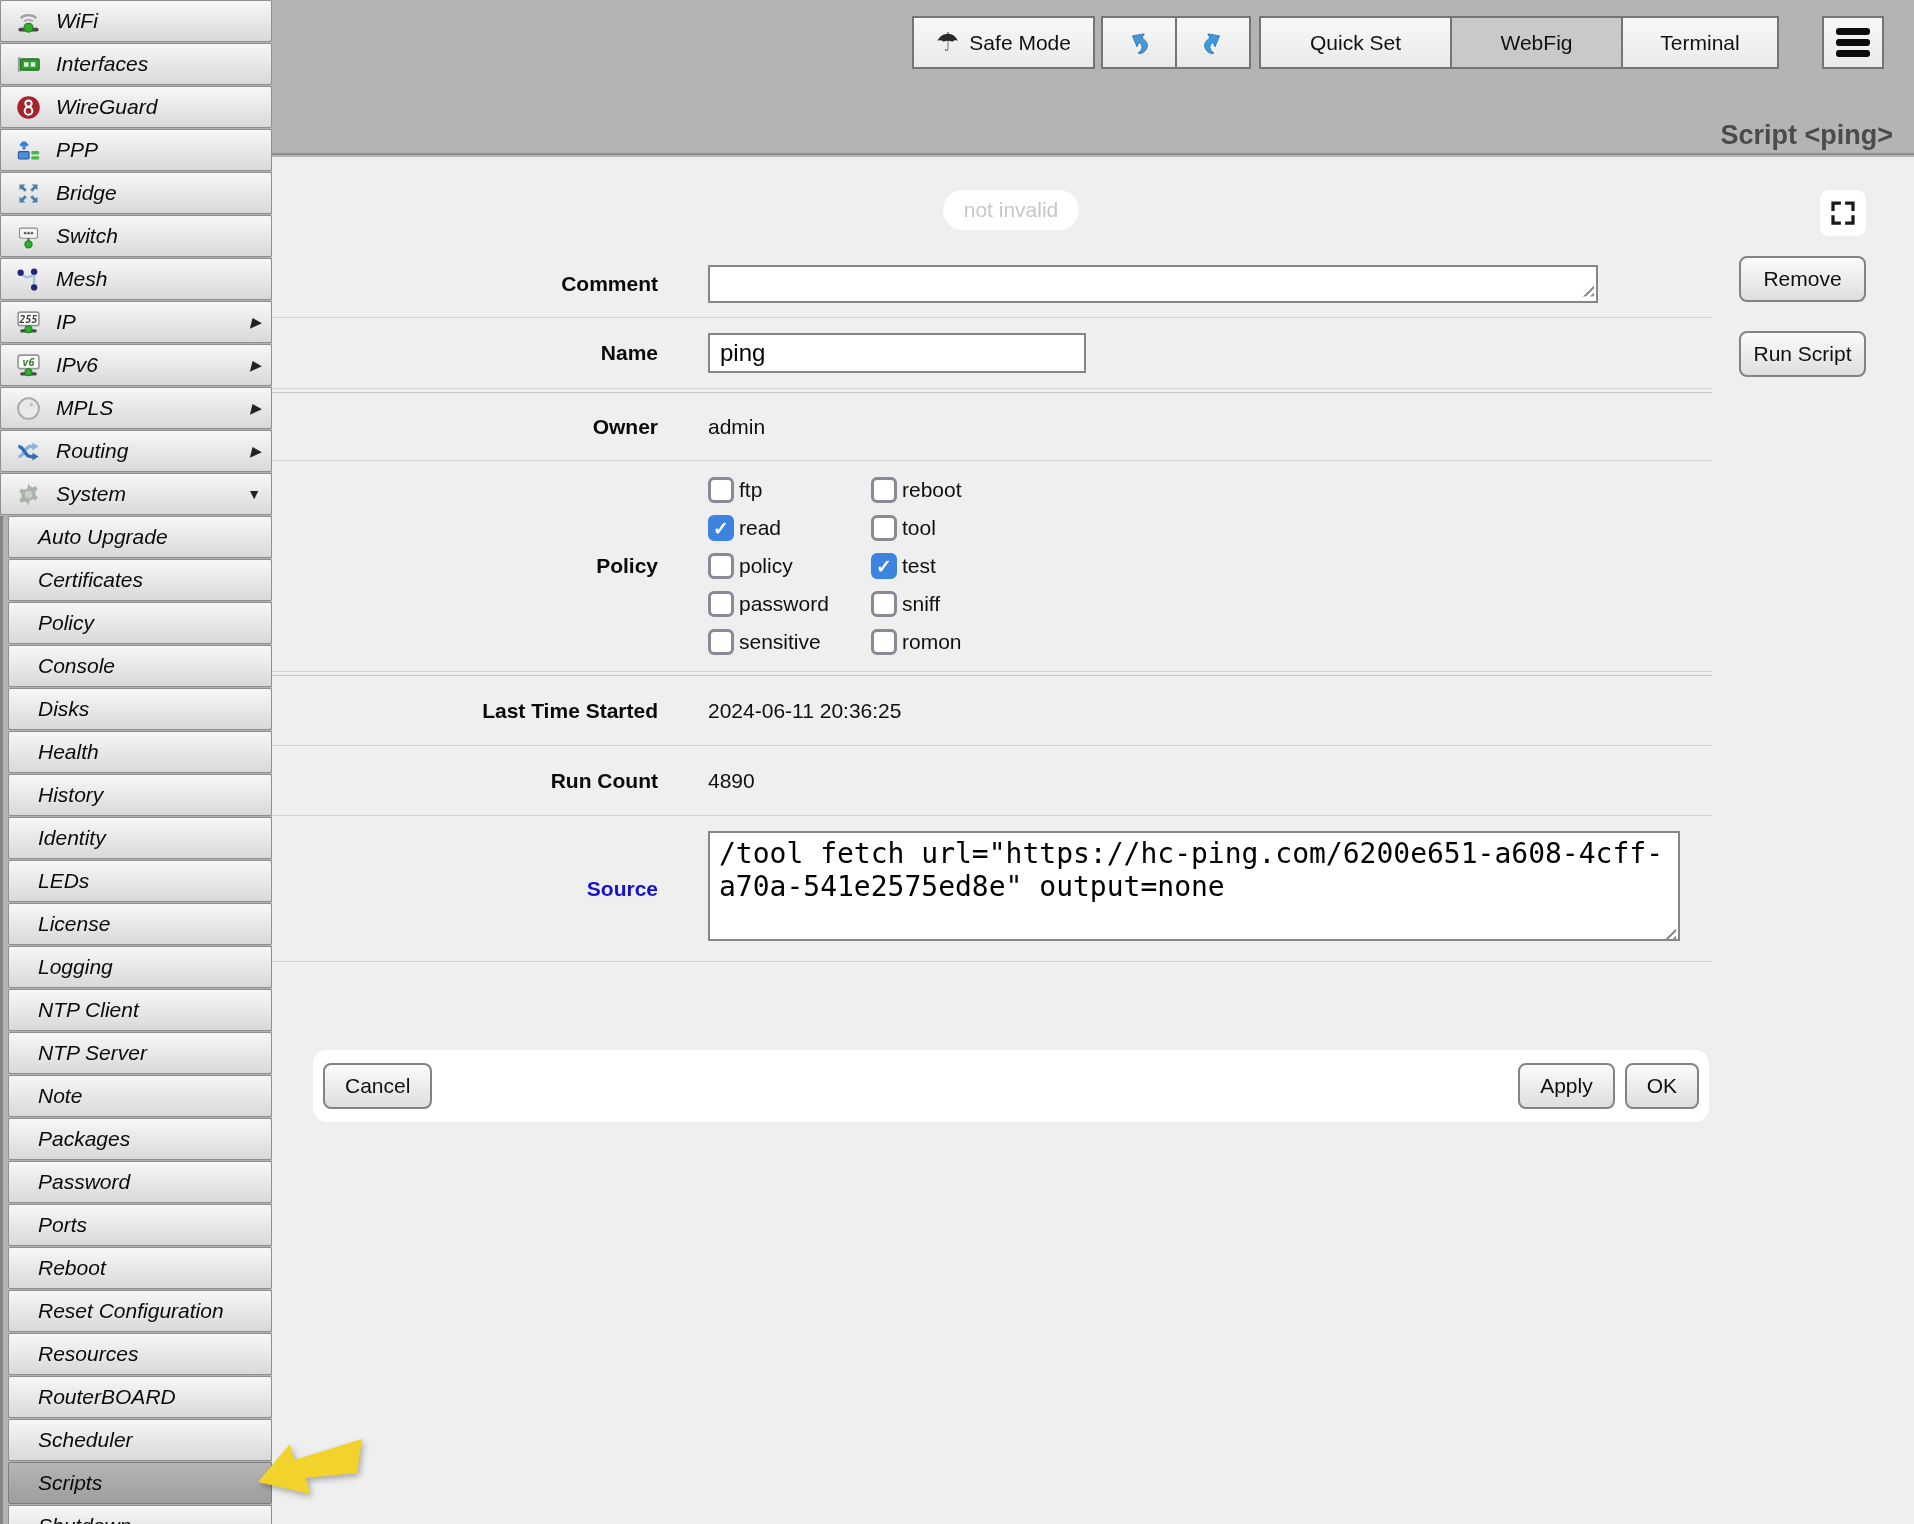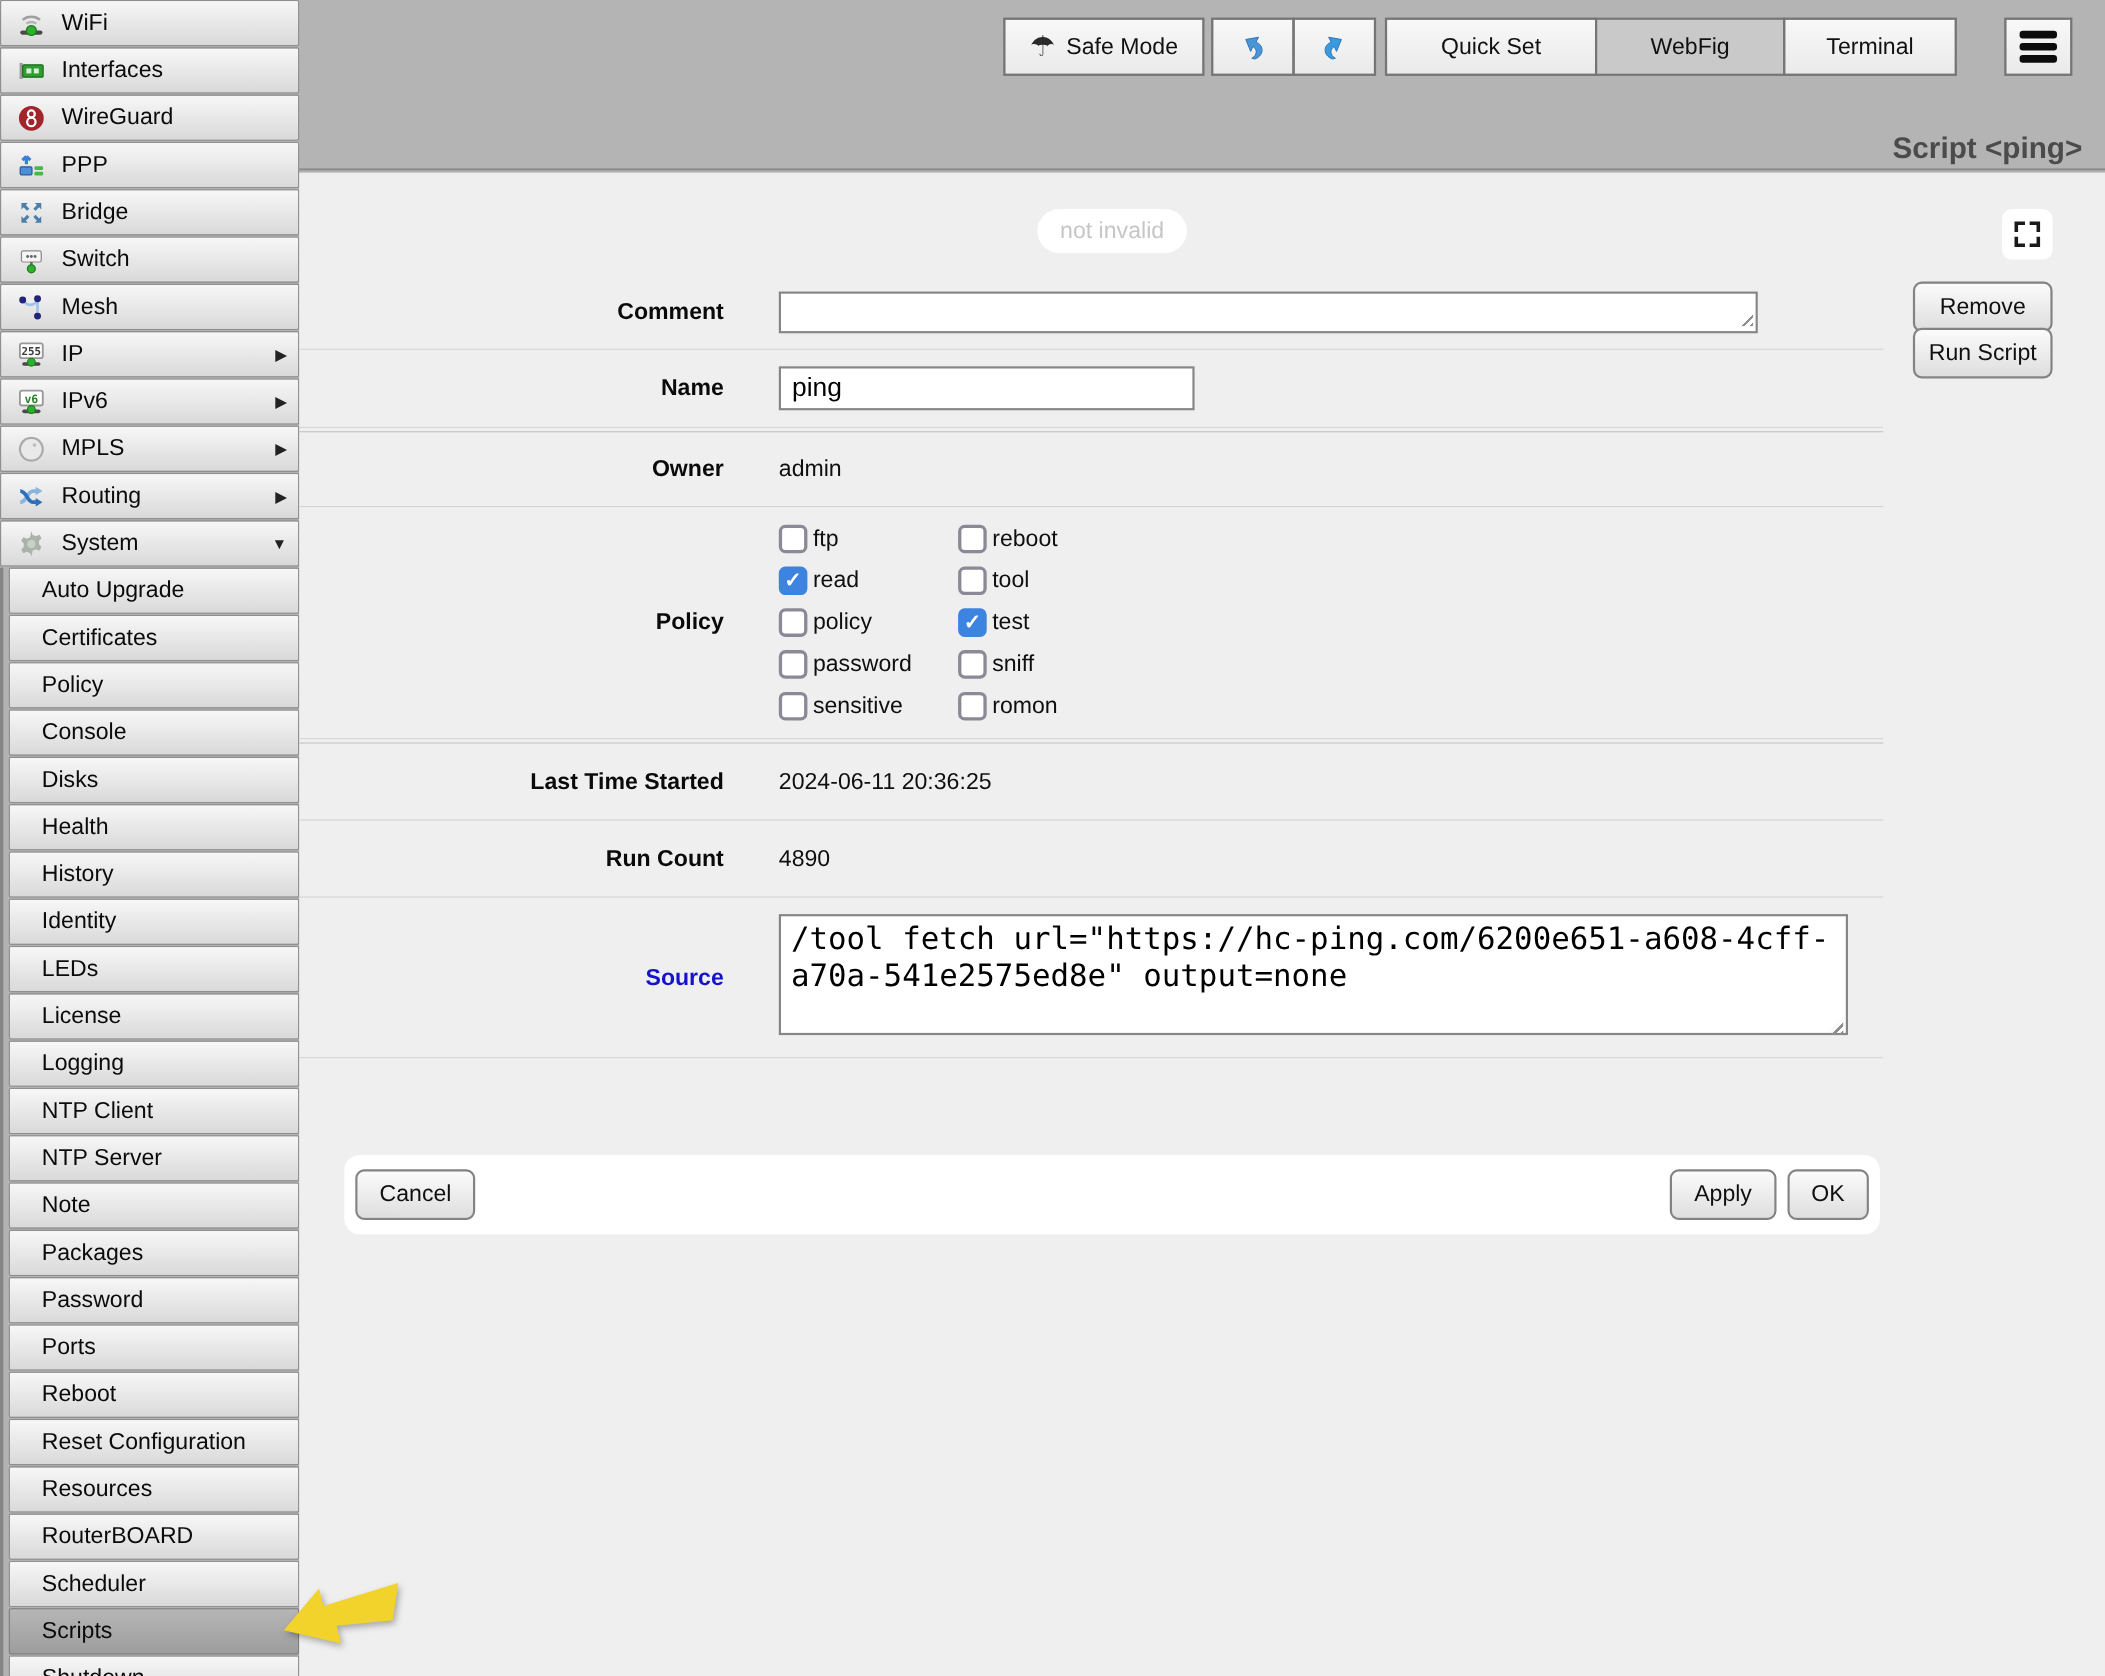--- a/index.html
+++ b/index.html
@@ -6,21 +6,21 @@
   html,body { margin:0; padding:0; }
   body { background:#b5b5b5; font-family:"Liberation Sans", sans-serif; }
   .app { position:relative; width:1914px; height:1524px; overflow:hidden; background:#b5b5b5; }
 
   
   .sidebar { position:absolute; left:0; top:0; width:272px; height:100%; background:#b2b2b2; }
   .side-item {
     height:42px; margin-bottom:1px; border:1px solid #8f8f8f; border-radius:2px;
     background:linear-gradient(#f7f7f7,#d9d9d9);
     display:flex; align-items:center; padding:0 10px 0 12px; cursor:pointer;
-    font-size:21px; color:#0b0b0b;
+    font-size:21px; color:#0b0b0b;font-style:italic;
   }
   .side-icon { width:30px; height:28px; display:flex; align-items:center; justify-content:center; flex:0 0 30px; }
   .side-icon svg { width:27px; height:27px; }
   .side-label { margin-left:13px; white-space:nowrap; }
   .side-arrow { margin-left:auto; font-size:14px; color:#222; }
   .submenu { border-left:3px solid #858585; padding-left:5px; }
   .submenu .side-item { padding-left:16px; }
   .submenu .side-item.selected { background:linear-gradient(#b6b6b6,#9d9d9d); border-color:#7c7c7c; }
 
   
@@ -356,21 +356,21 @@
     <div class="fs-btn">
       <svg viewBox="0 0 24 24" fill="none" stroke="#1a1a1a" stroke-width="2.6" stroke-linecap="square">
         <path d="M4 9 V4 H9"></path>
           <path d="M15 4 H20 V9"></path>
           <path d="M20 15 V20 H15"></path>
           <path d="M9 20 H4 V15"></path>
       </svg>
     </div>
 
     <div class="side-action btn" style="top:99px;">Remove</div>
-    <div class="side-action btn" style="top:141px;">Run Script</div>
+    <div class="side-action btn" style="top:174px;">Run Script</div>
 
     <div class="form">
 
       <div class="row r-comment">
         <div class="label">Comment</div>
         <div class="field">
           <span class="inputwrap">
             <input class="txt comment-input" value="" style="">
             <span class="grip"></span>
           </span>

